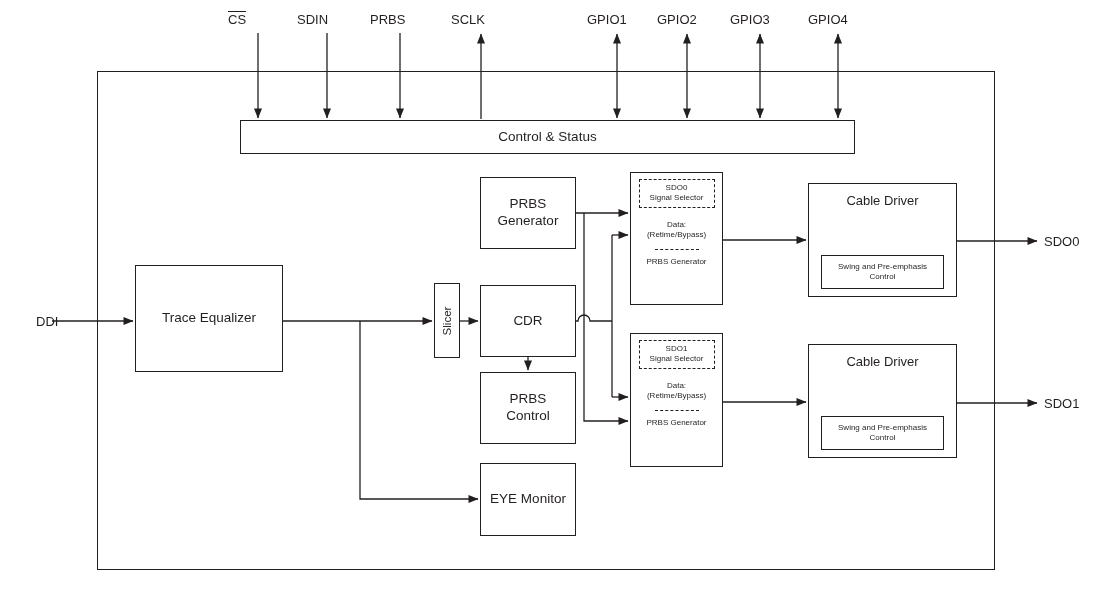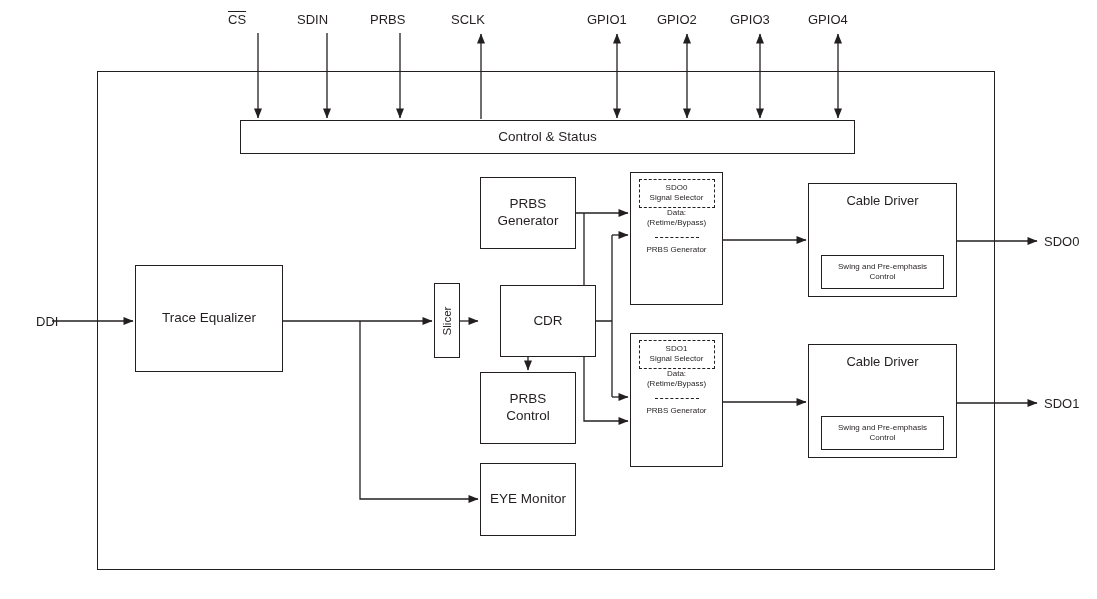--- a/index.html
+++ b/index.html
@@ -15,21 +15,21 @@
   .block { display:flex; align-items:center; justify-content:center; text-align:center; font-size:13.5px; line-height:1.25; }
   .block span { display:inline-block; max-width:78px; }
   .wide span { max-width:100%; }
   .pin-top { position:absolute; top:12px; width:60px; text-align:left; font-size:13px; }
   .overline { text-decoration:overline; }
   .pin-side { position:absolute; font-size:13px; }
   .slicer { display:flex; align-items:center; justify-content:center; }
   .vtext { transform:rotate(-90deg); white-space:nowrap; font-size:11.5px; }
   .selector { font-size:8px; text-align:center; line-height:1.3; }
   .sel-title { margin:6px auto 0; width:76px; border:1px dashed #231f20; padding:3px 0; }
-  .sel-data { }
+  .sel-data { margin-top:12px; }
   .sel-sep { width:44px; border-top:1.2px dashed #231f20; margin:8px auto 7px; }
   .cd-title { text-align:center; margin-top:9px; font-size:13px; }
   .cd-inner { position:absolute; left:12px; bottom:7px; width:123px; height:34px; border:1.1px solid #231f20;
               font-size:8px; line-height:1.3; display:flex; align-items:center; justify-content:center;
               text-align:center; padding:12px 12px; background:#fff; }
 </style>
 </head>
 <body>
 
 <div class="canvas">
@@ -96,21 +96,21 @@
   </div>
 
   <div class="box slicer" style="left:434px;top:283px;width:26px;height:75px">
     <span class="vtext">Slicer</span>
   </div>
 
   <div class="box block" style="left:480px;top:177px;width:96px;height:72px">
     <span>PRBS Generator</span>
   </div>
 
-  <div class="box block" style="left:500px;top:285px;width:96px;height:72px">
+  <div class="box block" style="left:480px;top:285px;width:96px;height:72px">
     <span>CDR</span>
   </div>
 
   <div class="box block" style="left:480px;top:372px;width:96px;height:72px">
     <span>PRBS Control</span>
   </div>
 
   <div class="box block" style="left:480px;top:463px;width:96px;height:73px">
     <span>EYE Monitor</span>
   </div>

